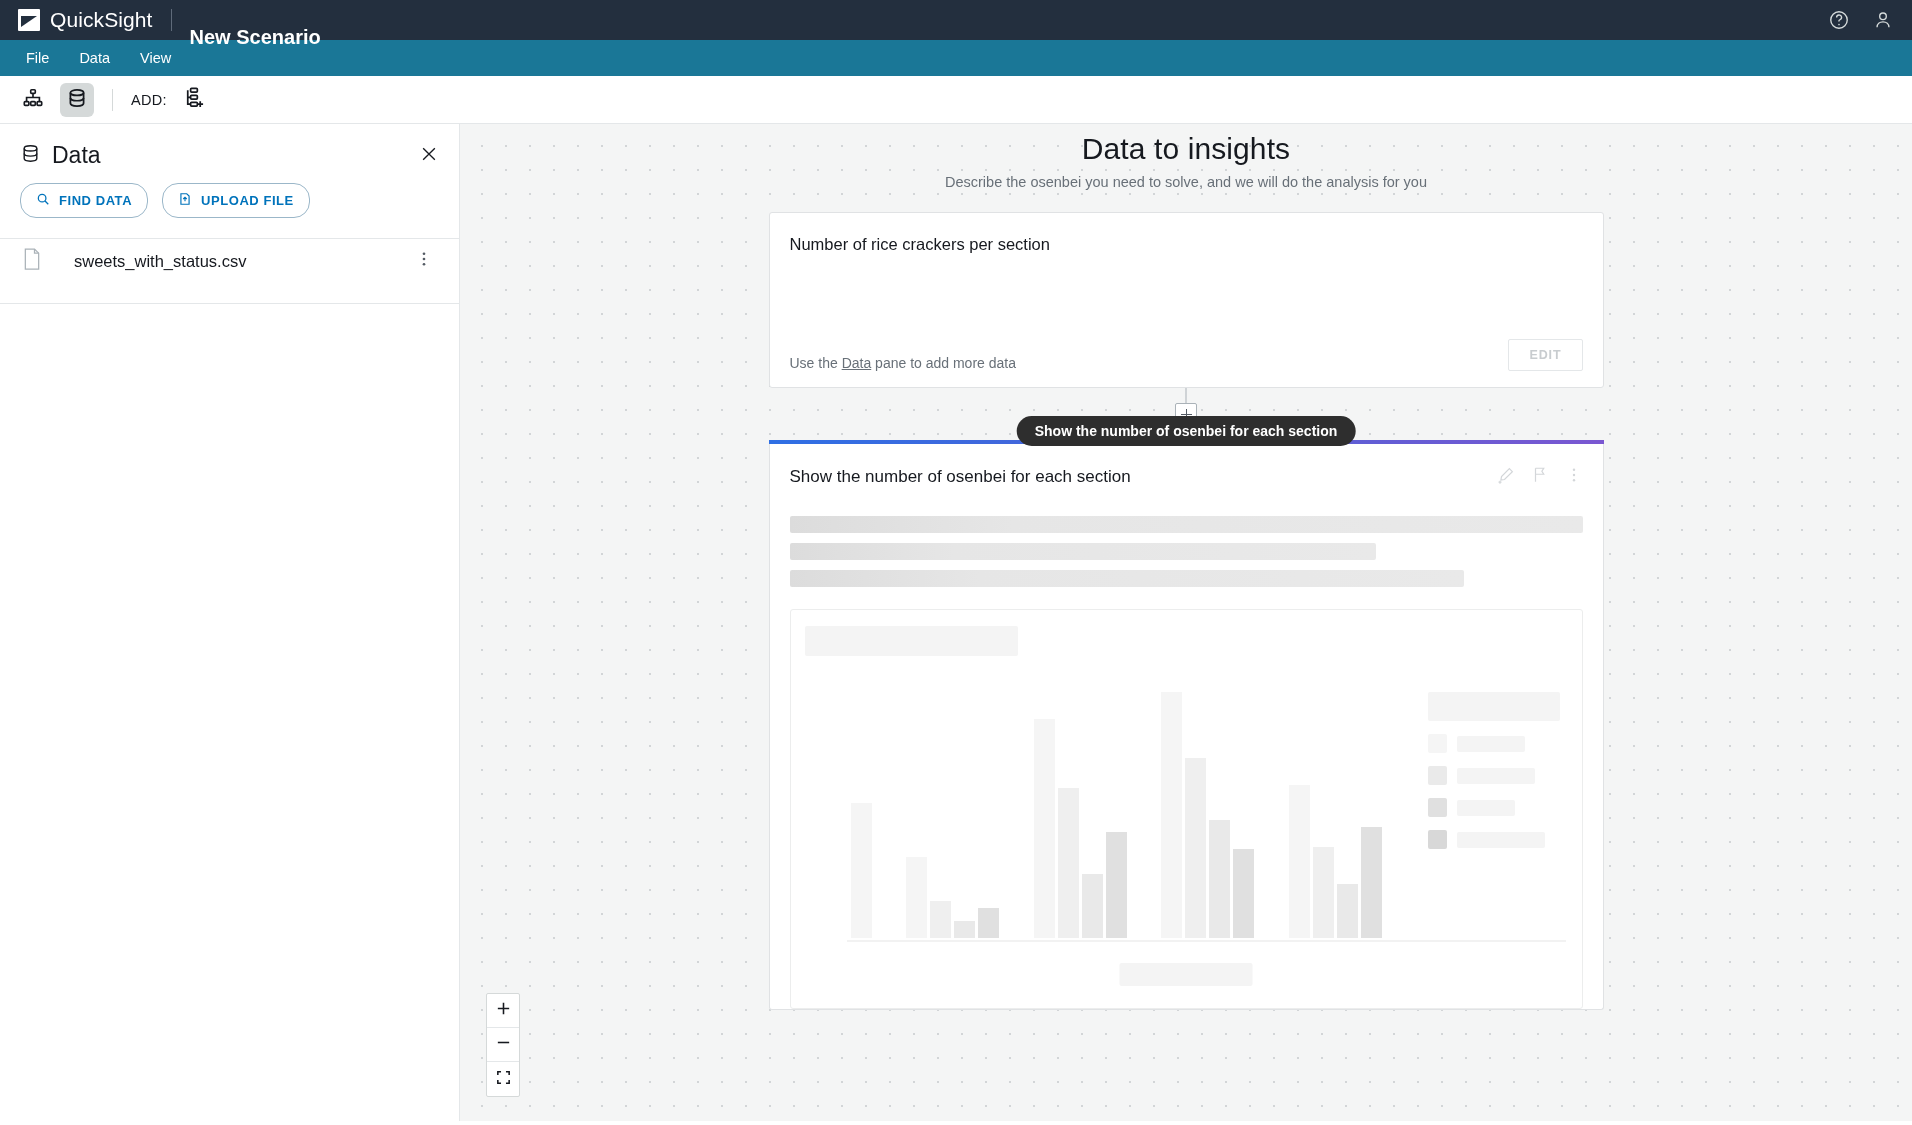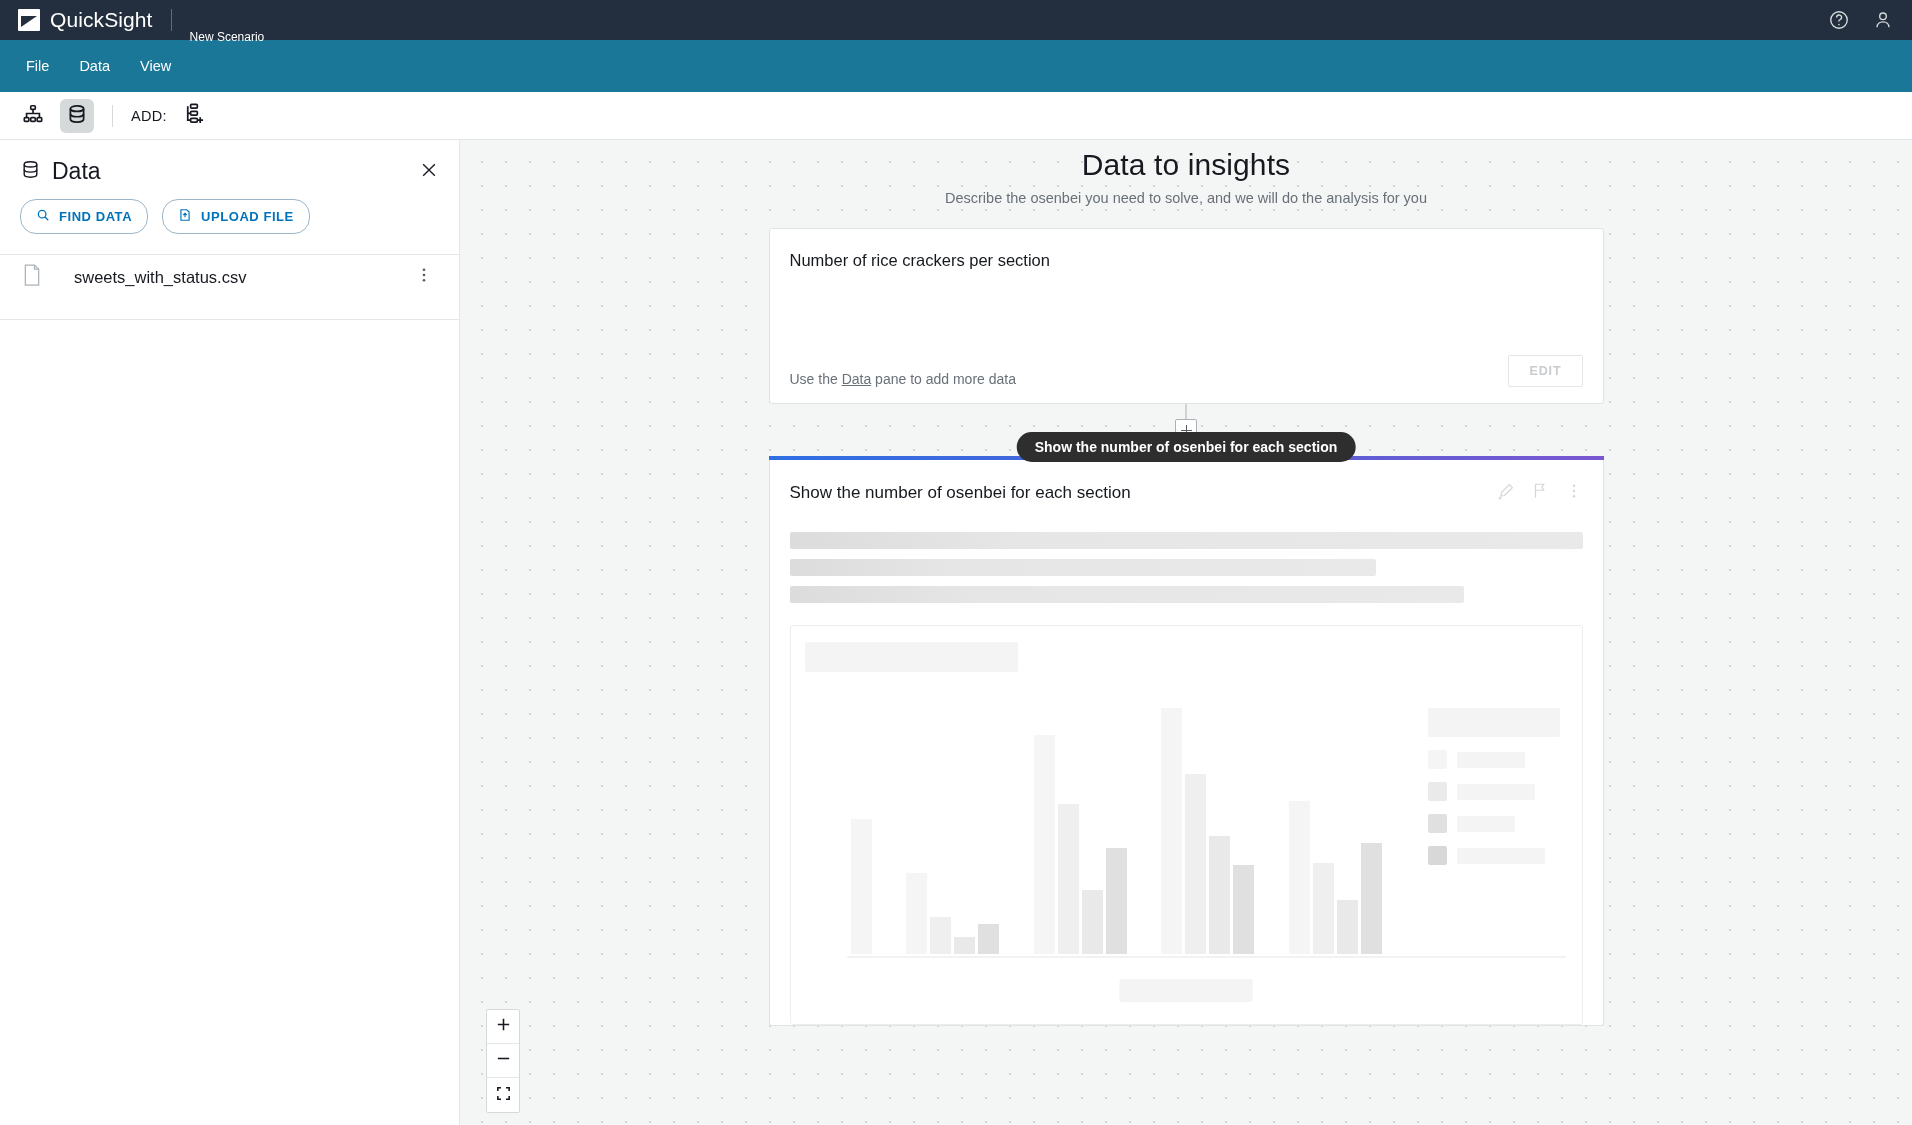--- a/index.html
+++ b/index.html
@@ -18,27 +18,27 @@
   .brand-logo {
     width: 22px; height: 22px; background: #ffffff; position: relative; border-radius: 1px;
   }
   .brand-logo::after {
     content: ""; position: absolute; left: 3px; bottom: 4px;
     width: 0; height: 0;
     border-left: 16px solid #232f3e; border-bottom: 11px solid transparent;
   }
   .brand-name { font-size: 21px; font-weight: 400; letter-spacing: .1px; }
   .topbar-sep { width: 1px; height: 22px; background: #5f6b7a; margin: 0 18px; }
-  .scenario-title { font-size: 12px; font-weight: 400; margin-top: 34px; }
+  .scenario-title { font-size: 20px; font-weight: 700; margin-top: 34px; }
   .topbar-right { margin-left: auto; display: flex; align-items: center; gap: 22px; }
   .ticon { width: 22px; height: 22px; color: #d5dbdb; display: block; }
 
   
   .menubar {
-    height: 52px; background: #1a7797; display: flex; align-items: center;
+    height: 36px; background: #1a7797; display: flex; align-items: center;
     padding: 0 14px; gap: 6px;
   }
   .menu-item {
     color: #ffffff; font-size: 14.5px; padding: 7px 12px; border-radius: 2px; cursor: pointer;
   }
 
   
   .toolbar {
     height: 48px; background: #ffffff; border-bottom: 1px solid #e4e7e9;
     display: flex; align-items: center; padding: 0 16px; gap: 10px;

